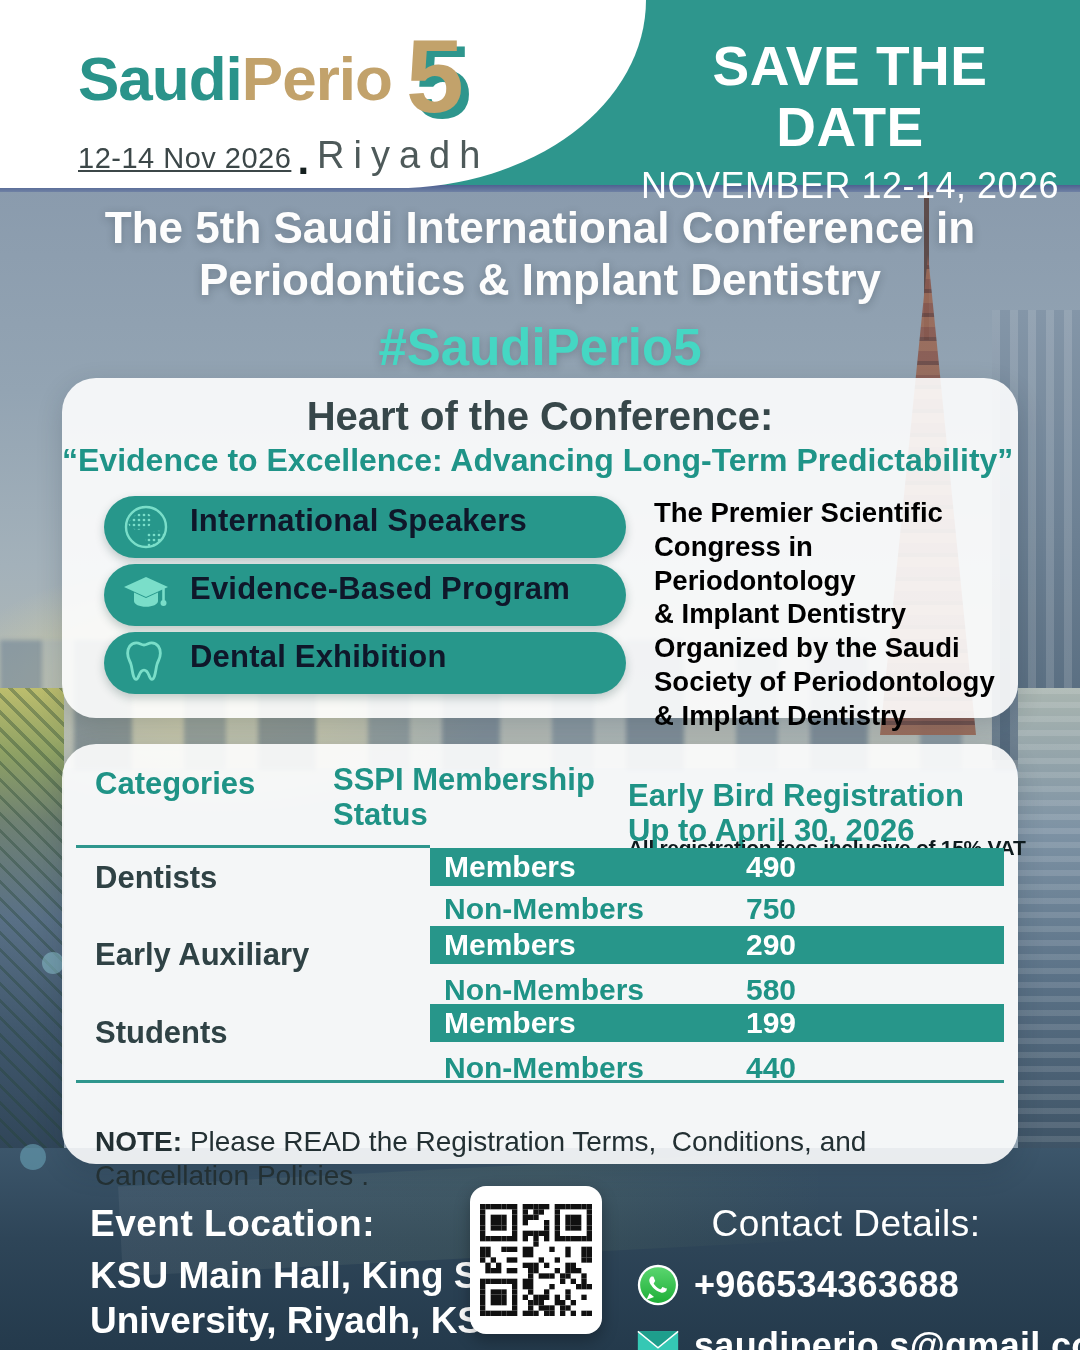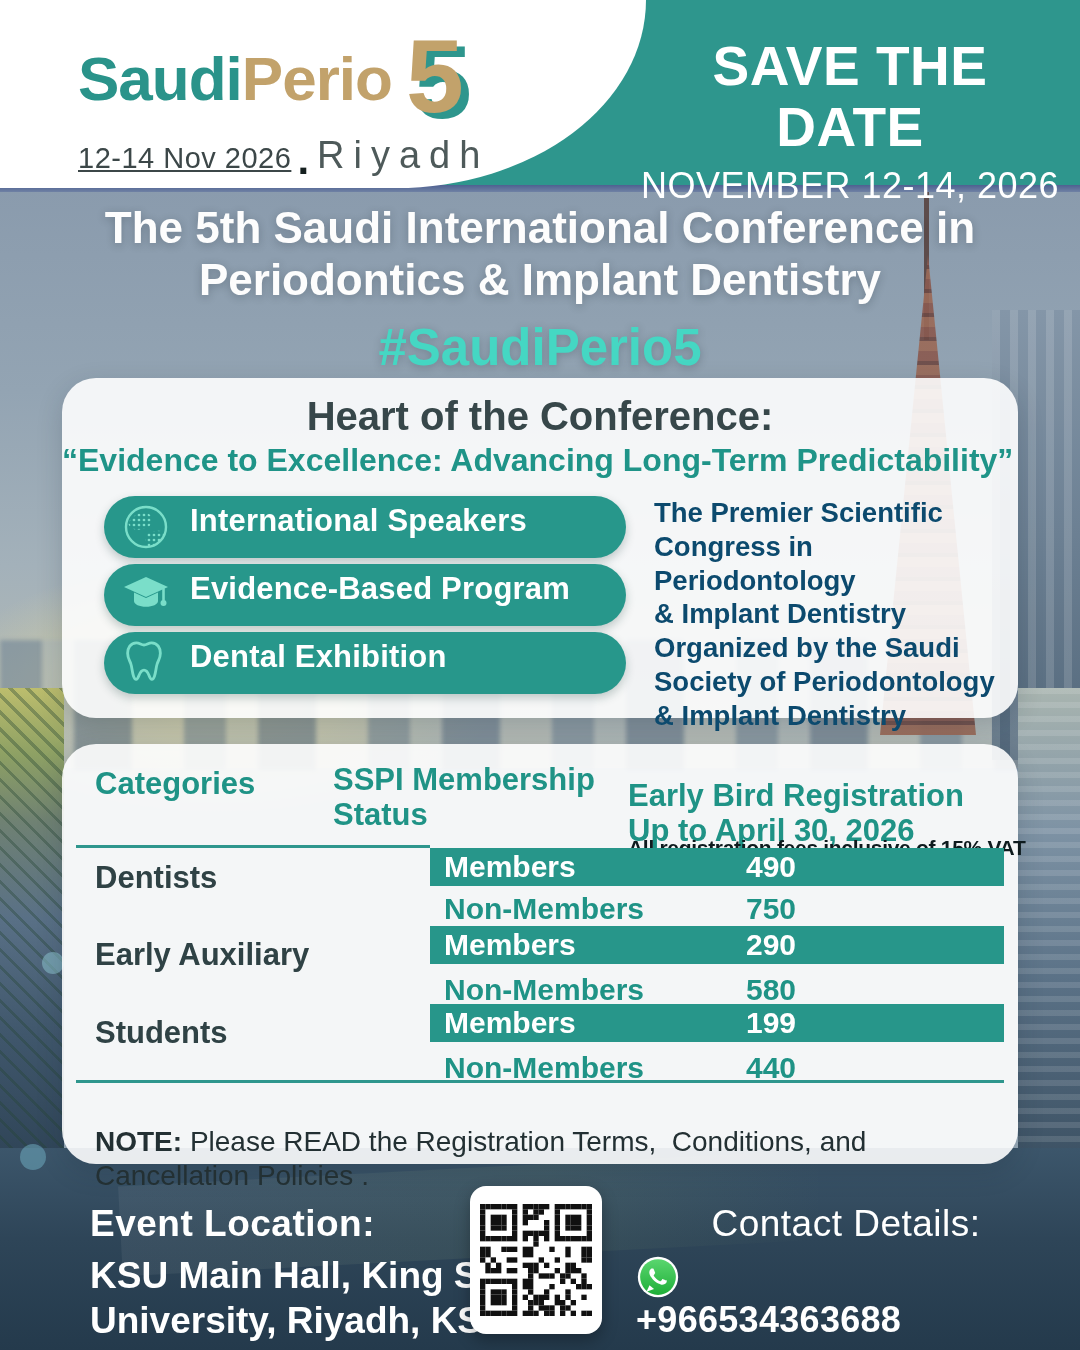--- a/index.html
+++ b/index.html
@@ -72,24 +72,24 @@
   .p1-head{position:absolute;left:0;top:16px;width:956px;text-align:center;
     font-size:40px;font-weight:bold;color:#37474A;}
   .p1-quote{position:absolute;left:0;top:64px;width:956px;
     font-size:32px;font-weight:bold;color:#1F9488;}
 
   .feature{position:absolute;left:42px;width:522px;height:62px;background:#27978B;
     border-radius:31px;box-shadow:0 4px 10px rgba(20,60,55,.25);}
   .feature.f0{top:118px;}.feature.f1{top:186px;}.feature.f2{top:254px;}
   .feature .ficon{position:absolute;left:18px;top:7px;width:48px;height:48px;}
   .feature .flabel{position:absolute;left:86px;top:0;height:50px;display:flex;align-items:center;
-    font-size:31px;font-weight:bold;color:#ffffff;letter-spacing:.2px;}
+    font-size:31px;font-weight:bold;color:#0f172a;letter-spacing:.2px;}
 
   .p1-desc{position:absolute;left:592px;top:118px;width:360px;
-    font-size:27.5px;font-weight:bold;color:#0c4a6e;line-height:1.23;white-space:pre-line;}
+    font-size:27.5px;font-weight:bold;color:#000000;line-height:1.23;white-space:pre-line;}
 
   
   .col-h{position:absolute;font-size:31px;font-weight:bold;color:#1F9386;line-height:1.13;white-space:pre-line;}
   .h-cat{left:33px;top:22px;}
   .h-mem{left:271px;top:18px;}
   .h-early{left:566px;top:34px;}
   .vat{position:absolute;left:566px;right:8px;top:92px;font-size:21px;font-weight:bold;
     color:#0E1B1E;letter-spacing:-.3px;white-space:nowrap;}
   .rule{position:absolute;height:3px;background:#2E968D;}
   .rule1{left:14px;top:101px;width:354px;}
@@ -116,21 +116,21 @@
   
   .loc{position:absolute;left:90px;top:1203px;color:#fff;}
   .loc-label{font-size:37px;font-weight:700;letter-spacing:.5px;}
   .loc-lines{font-size:37px;font-weight:bold;line-height:1.22;margin-top:8px;white-space:pre-line;}
 
   .qr-box{position:absolute;left:470px;top:1186px;width:132px;height:148px;background:#fff;
     border-radius:16px;box-shadow:0 6px 16px rgba(0,0,0,.3);display:flex;align-items:center;justify-content:center;}
 
   .contact{position:absolute;left:636px;top:1203px;width:420px;color:#fff;}
   .contact-label{font-size:37px;font-weight:400;text-align:center;letter-spacing:.5px;}
-  .c-row{display:flex;margin-top:10px;flex-direction:column;}
+  .c-row{display:flex;align-items:center;margin-top:18px;}
   .c-row .cicon{width:44px;height:44px;flex:0 0 44px;margin-right:14px;}
   .c-row.email .cicon{height:36px;}
   .c-phone,.c-email{font-size:36px;font-weight:bold;letter-spacing:.3px;}
 </style>
 </head>
 <body>
 
 <div class="poster">
 
   <div class="bg-sky"></div>

